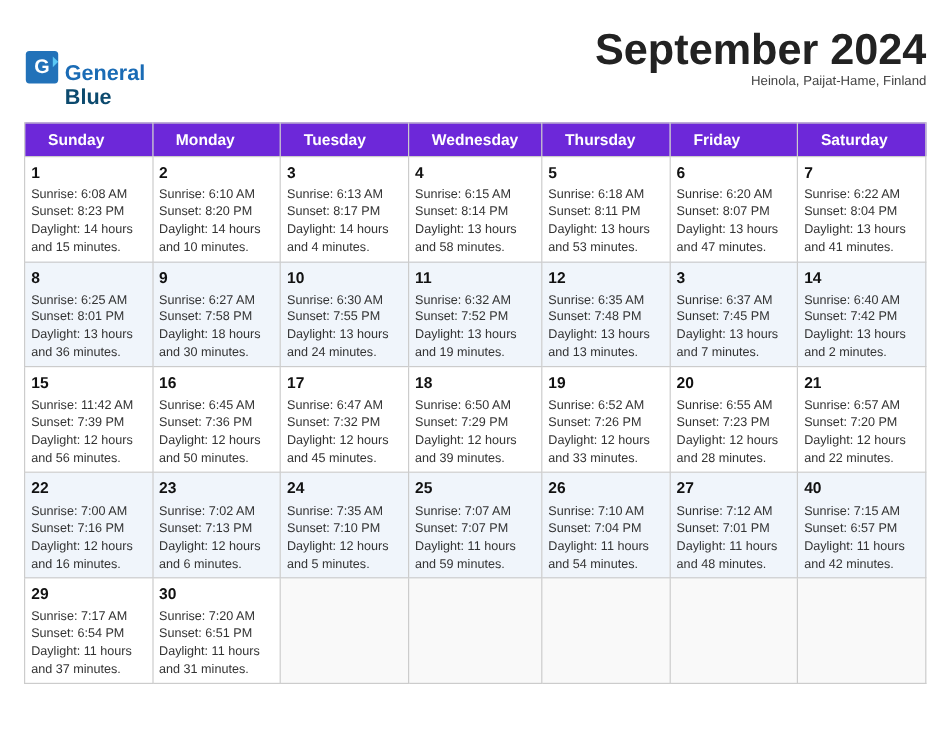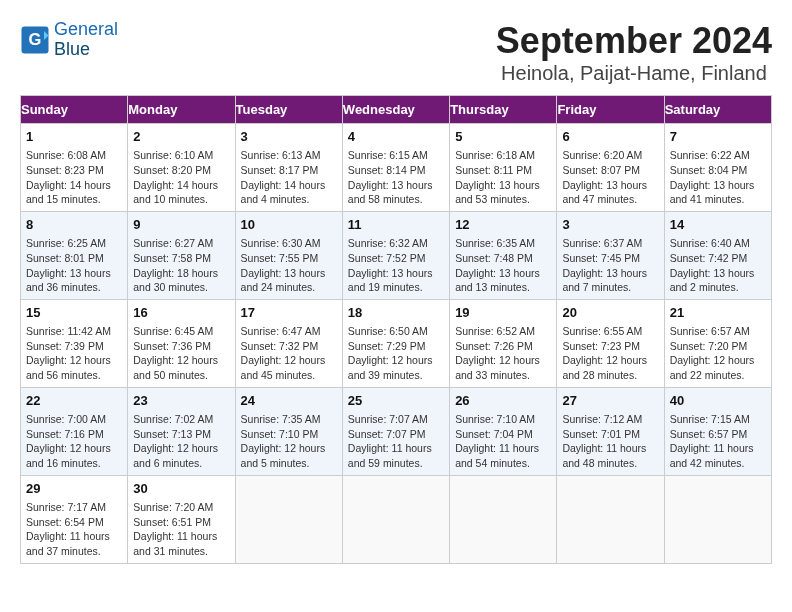--- a/index.html
+++ b/index.html
@@ -16,50 +16,51 @@
       align-items: flex-start;
       margin-bottom: 10px;
     }
     .logo {
       display: flex;
       align-items: center;
       gap: 4px;
     }
     .logo-text {
       font-size: 18px;
-      font-weight: normal;
+      font-weight: bold;
       color: #333;
       line-height: 1.1;
+      margin-top: 32px;
     }
     .logo-text span { color: #1a6bb5; }
     .logo-icon {
       width: 30px;
       height: 30px;
     }
     .title-area {
-      text-align: center;
+      text-align: right;
     }
     .month-title {
       font-size: 36px;
       font-weight: bold;
       color: #222;
     }
     .location-title {
-      font-size: 20px;
+      font-size: 11px;
       color: #444;
     }
     table {
       width: 100%;
       border-collapse: collapse;
       font-size: 11px;
     }
     thead th {
-      background-color: #701a75;
+      background-color: #6d28d9;
       color: #fff;
-      padding: 6px 0;
+      padding: 6px 19px;
       text-align: left;
       font-size: 13px;
       font-weight: bold;
       border: 1px solid #ccc;
     }
     td {
       vertical-align: top;
       padding: 4px 5px;
       border: 1px solid #ccc;
       height: 80px;

